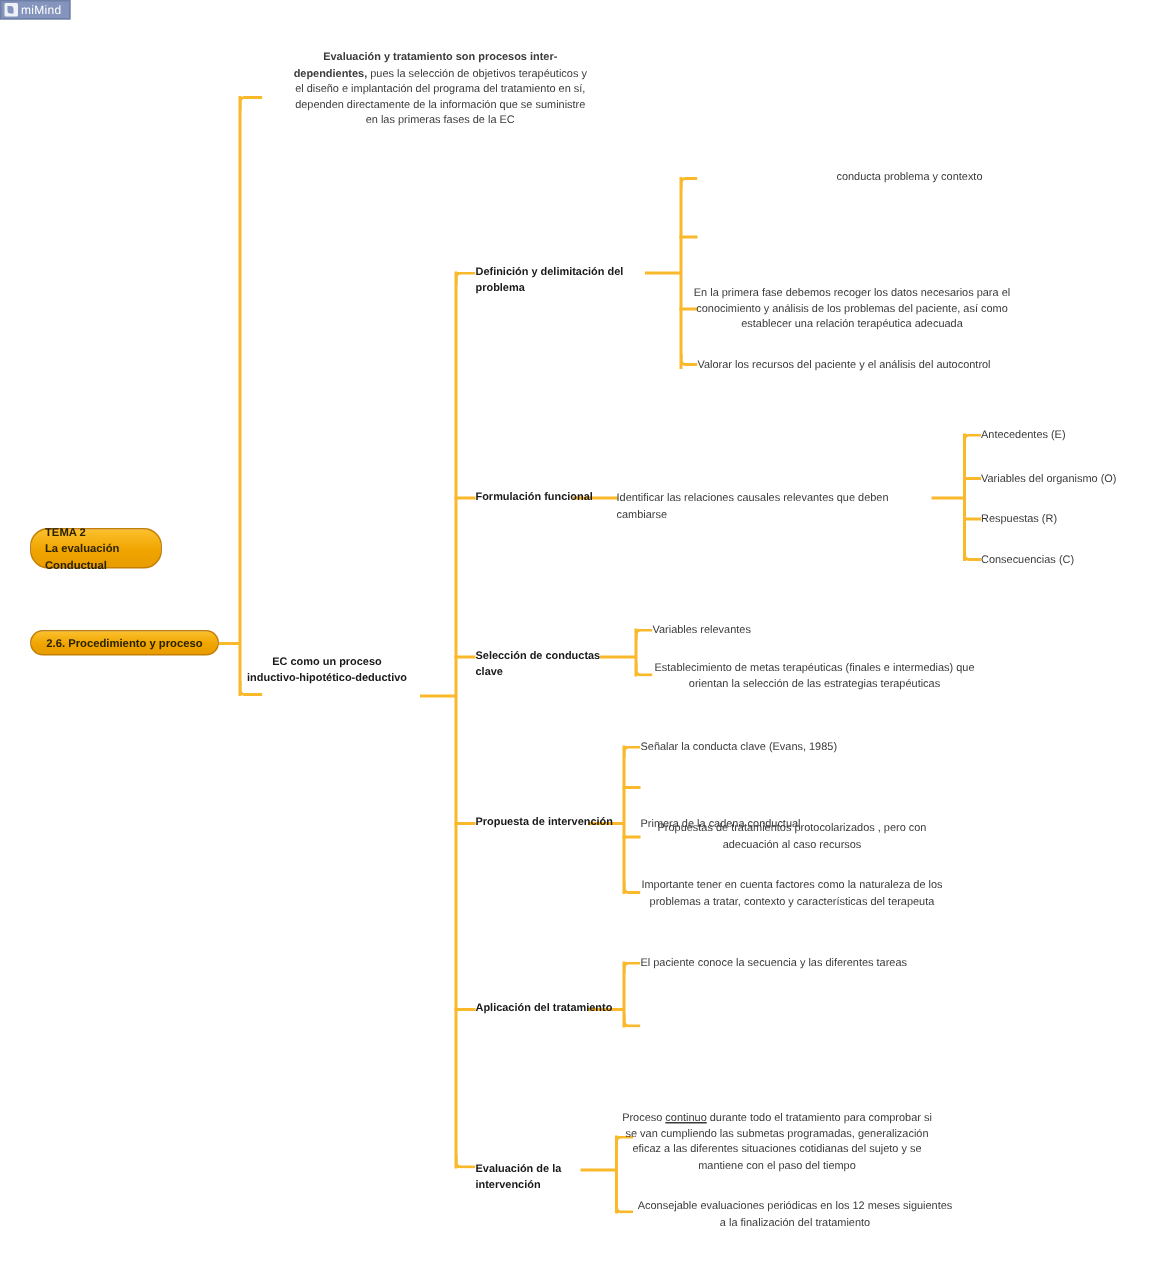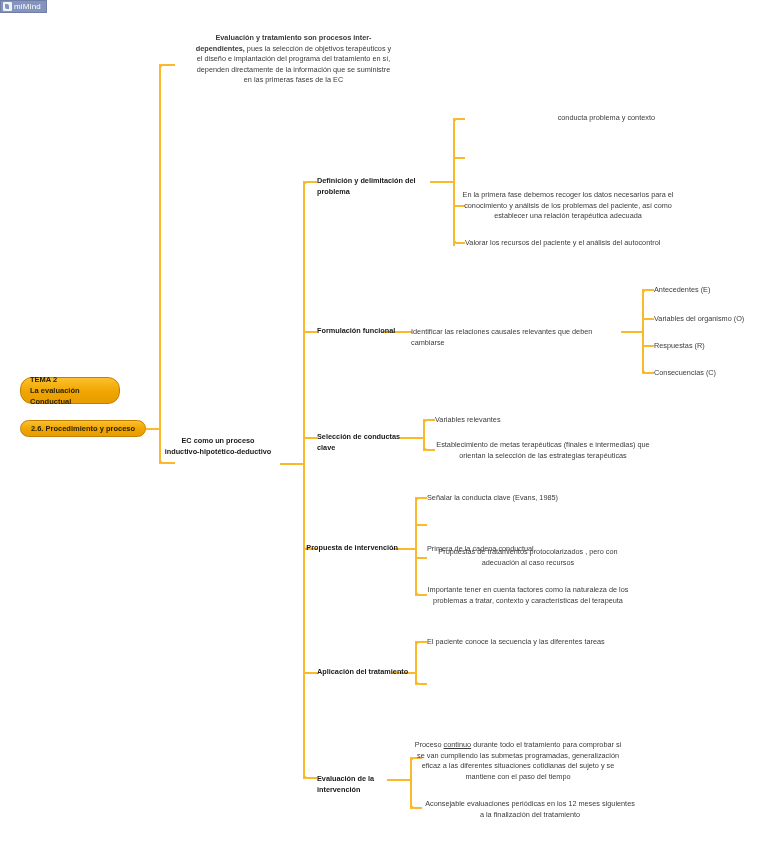--- a/index.html
+++ b/index.html
@@ -170,21 +170,21 @@
   <div class="ln h" style="left:392px; top:672px; width:24px;"></div>
   <div class="ln v" style="left:415px; top:641px; height:44px;"></div>
   <div class="elb tl" style="left:415px; top:641px; width:12px; height:8px;"></div>
   <div class="elb bl" style="left:415px; top:676px; width:12px; height:9px;"></div>
 
   <div class="ln h" style="left:387px; top:779px; width:24px;"></div>
   <div class="ln v" style="left:410px; top:757px; height:52px;"></div>
   <div class="elb tl" style="left:410px; top:757px; width:12px; height:8px;"></div>
   <div class="elb bl" style="left:410px; top:800px; width:12px; height:9px;"></div>
 
-  <div class="pill grad" style="left:20px; top:377px; width:100px; height:27px;">
+  <div class="pill grad" style="left:20px; top:352px; width:88px; height:27px;">
     <span>TEMA 2</span>
     <span>La evaluación Conductual</span>
   </div>
 
   <div class="pill grad" style="left:20px; top:420px; width:126px; height:17px; align-items:center;">
     <span>2.6. Procedimiento y proceso</span>
   </div>
 
   <div class="tn c" style="left:172px; top:33px; width:203px;margin-left:20px;">
     <b>Evaluación y tratamiento son procesos inter-dependientes,</b><span> pues la selección de objetivos terapéuticos y el diseño e implantación del programa del tratamiento en sí, dependen directamente de la información que se suministre en las primeras fases de la EC</span>
@@ -197,21 +197,21 @@
 
   <div class="tn b l" style="left:317px; top:176px; width:120px;">
     <span>Definición y delimitación del problema</span>
   </div>
   <div class="tn b l" style="left:317px; top:326px; width:80px;">
     <span>Formulación  funcional</span>
   </div>
   <div class="tn b l" style="left:317px; top:432px; width:100px;">
     <span>Selección de conductas clave</span>
   </div>
-  <div class="tn b l" style="left:298px; top:543px; width:100px;text-align:right;">
+  <div class="tn b l" style="left:317px; top:543px; width:100px;">
     <span>Propuesta de intervención</span>
   </div>
   <div class="tn b l" style="left:317px; top:667px; width:100px;">
     <span>Aplicación del tratamiento</span>
   </div>
   <div class="tn b l" style="left:317px; top:774px; width:100px;">
     <span>Evaluación de la intervención</span>
   </div>
 
   <div class="tn l" style="left:465px; top:113px; width:190px;text-align:right;">

